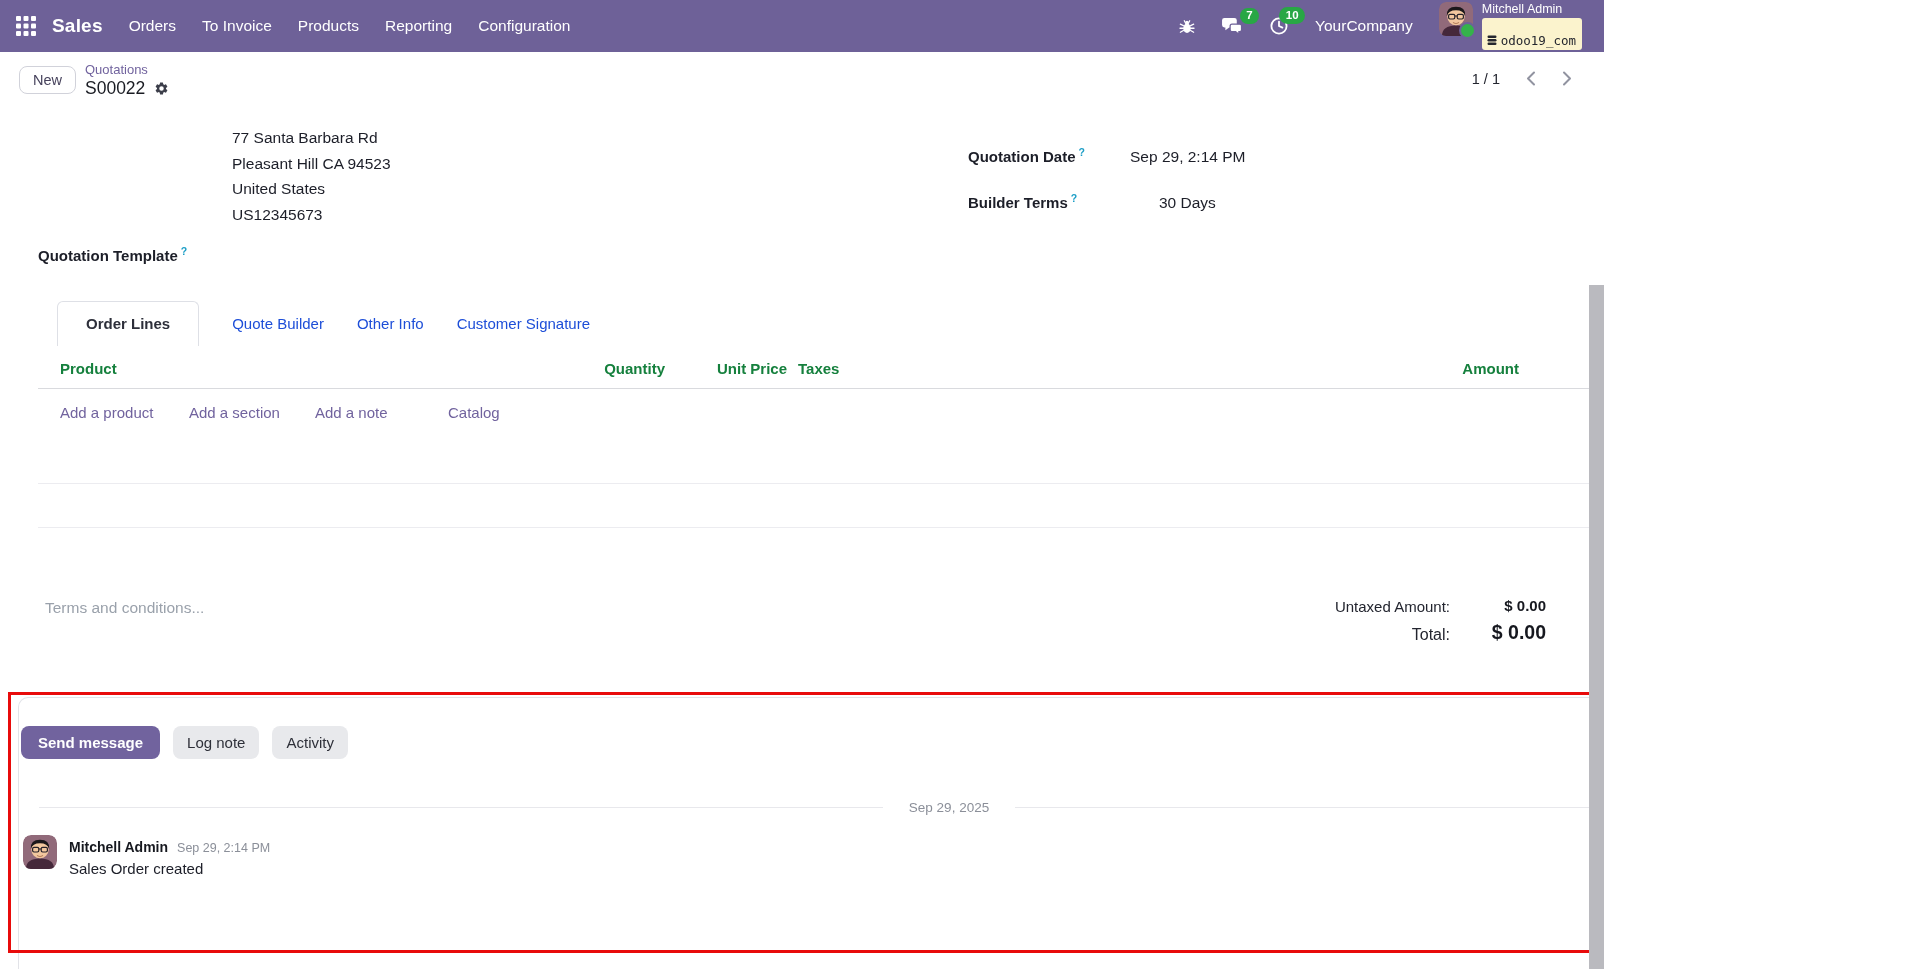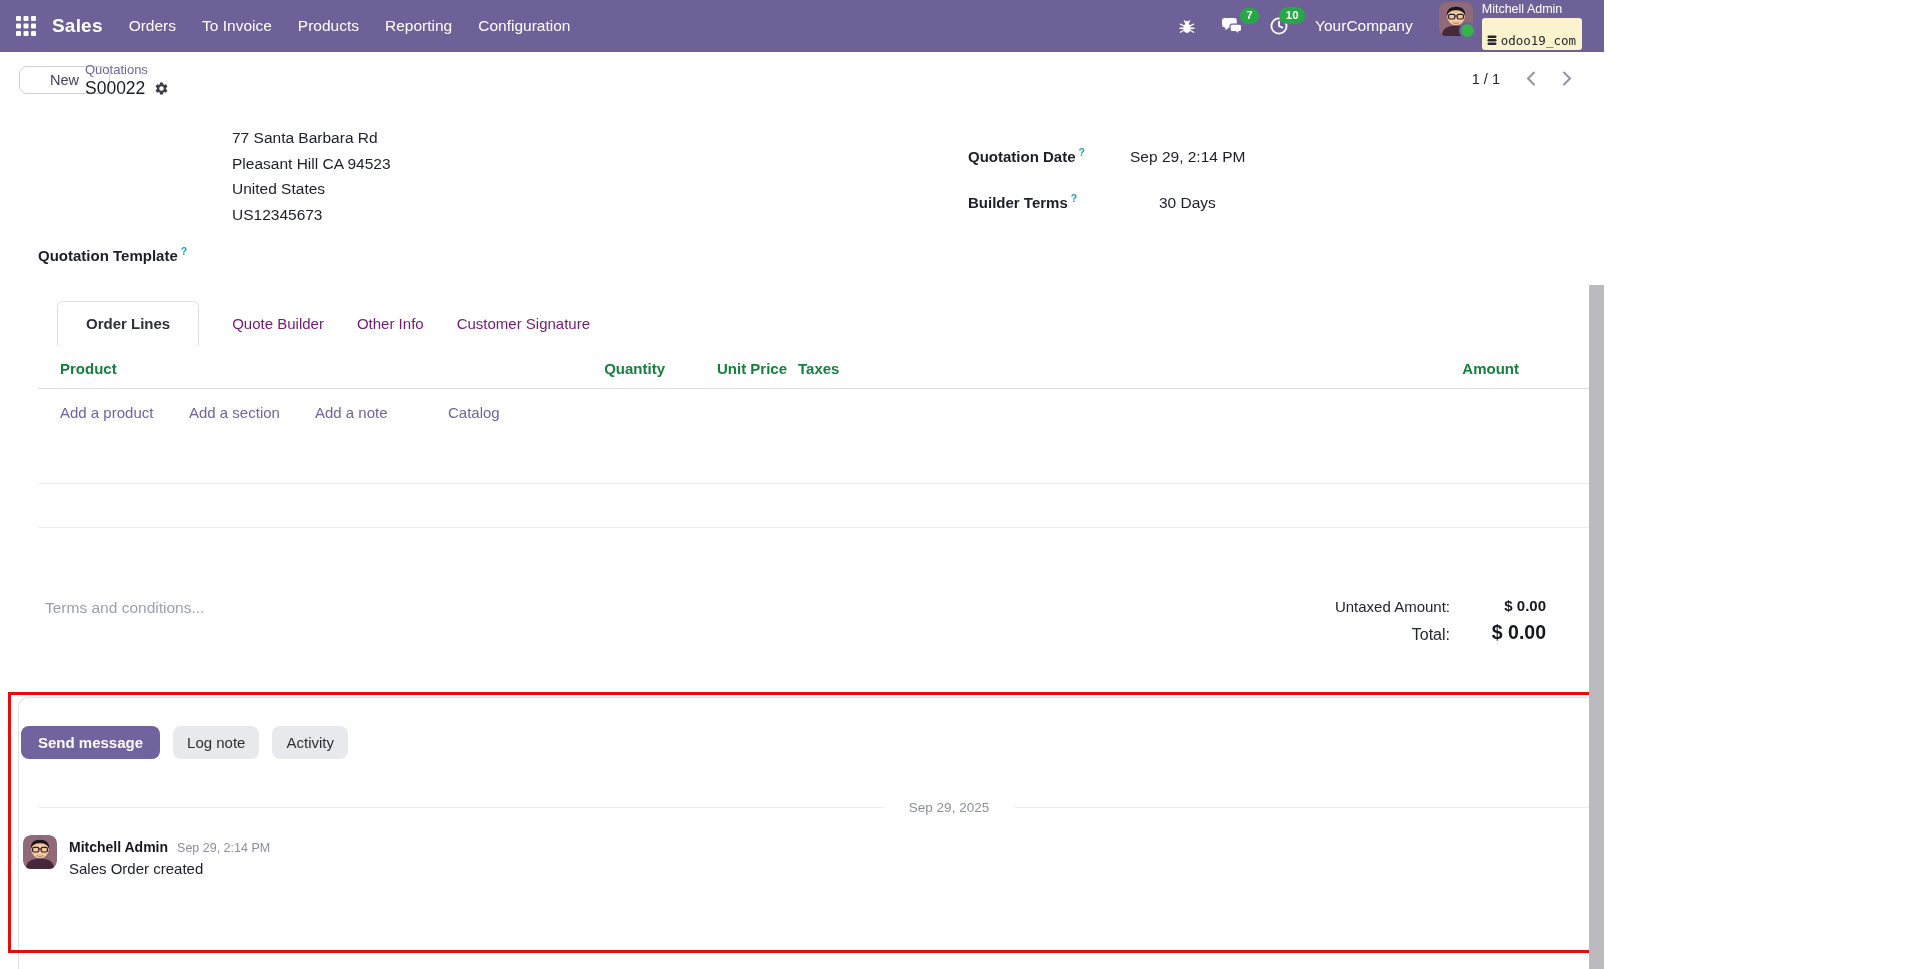--- a/index.html
+++ b/index.html
@@ -24,41 +24,41 @@
   .tb-avatar-wrap{position:relative;width:34px;height:34px;}
   .tb-avatar-wrap svg{display:block;border-radius:7px;}
   .presence-dot{position:absolute;right:-3px;bottom:-3px;width:13px;height:13px;border-radius:50%;
     background:#35b24a;border:2px solid #6e6198;}
   .tb-usercol{display:flex;flex-direction:column;align-items:flex-start;gap:2px;margin-top:1px;}
   .tb-username{font-size:12.5px;line-height:1.1;}
   .db-badge{display:flex;align-items:center;gap:4px;background:#fbf3cd;color:#24262e;
     border-radius:3px;padding:15px 6px 2px 5px;font-family:"DejaVu Sans Mono",monospace;font-size:12.5px;}
   
   .btn-new{position:absolute;left:19px;top:66px;background:#fff;border:1px solid #d1d2da;
-    border-radius:8px;padding:5px 30px;font-size:14.5px;font-weight:500;color:#46425c;cursor:pointer;
+    border-radius:8px;padding:5px 13px;font-size:14.5px;font-weight:500;color:#46425c;cursor:pointer;
     font-family:"Liberation Sans",sans-serif;}
   .breadcrumb{position:absolute;left:85px;top:63px;line-height:1;}
   .bc-parent{font-size:13px;color:#71639e;cursor:pointer;display:block;margin-bottom:4px;}
   .bc-row{display:flex;align-items:center;gap:9px;}
   .bc-record{font-size:17.5px;color:#191b22;}
   .gear{cursor:pointer;display:flex;}
   .pager{position:absolute;right:30px;top:70px;display:flex;align-items:center;gap:24px;}
   .pager-count{font-size:14.5px;color:#23252f;}
   .pager-arrow{cursor:pointer;display:flex;}
   
   .address{position:absolute;left:232px;top:125px;font-size:15.5px;line-height:25.5px;color:#1c1e28;cursor:text;}
   .frow-label{position:absolute;left:968px;font-size:15px;font-weight:700;color:#1c1e28;}
   .frow-value{position:absolute;left:1130px;font-size:15.5px;color:#1c1e28;cursor:pointer;}
   .help-sup{color:#1c9ec6;font-size:10.5px;vertical-align:super;margin-left:3px;font-weight:600;}
   .tpl-label{position:absolute;left:38px;top:245px;font-size:15px;font-weight:700;color:#1c1e28;}
   
   .tabs{position:absolute;left:38px;top:297px;display:flex;align-items:flex-end;height:49px;margin-left:19px;}
   .tab-active{border:1px solid #dee0e6;border-bottom:none;border-radius:6px 6px 0 0;background:#fff;
     padding:13px 28px 14px 28px;font-size:15px;font-weight:600;color:#2d2f3a;cursor:pointer;}
-  .tab{padding:13px 0 14px 0;margin-left:33px;font-size:15px;color:#701a75;cursor:pointer;}
+  .tab{padding:13px 0 14px 0;margin-left:33px;font-size:15px;color:#1d4ed8;cursor:pointer;}
   
   .th{position:absolute;top:360px;font-size:15px;font-weight:700;color:#15803d;}
   .hline{position:absolute;border-top:1px solid #d9dade;}
   .hline-faint{position:absolute;border-top:1px solid #ececf0;}
   .ol-action{position:absolute;top:404px;font-size:15px;color:#71639e;cursor:pointer;}
   .sliders-icon{position:absolute;left:1847px;top:361px;cursor:pointer;display:flex;}
   
   .tot-label{position:absolute;font-size:15px;color:#23252f;}
   .tot-value{position:absolute;font-weight:700;color:#16181f;}
   .terms{position:absolute;left:45px;top:599px;font-size:15.5px;color:#9aa1ab;cursor:text;}

